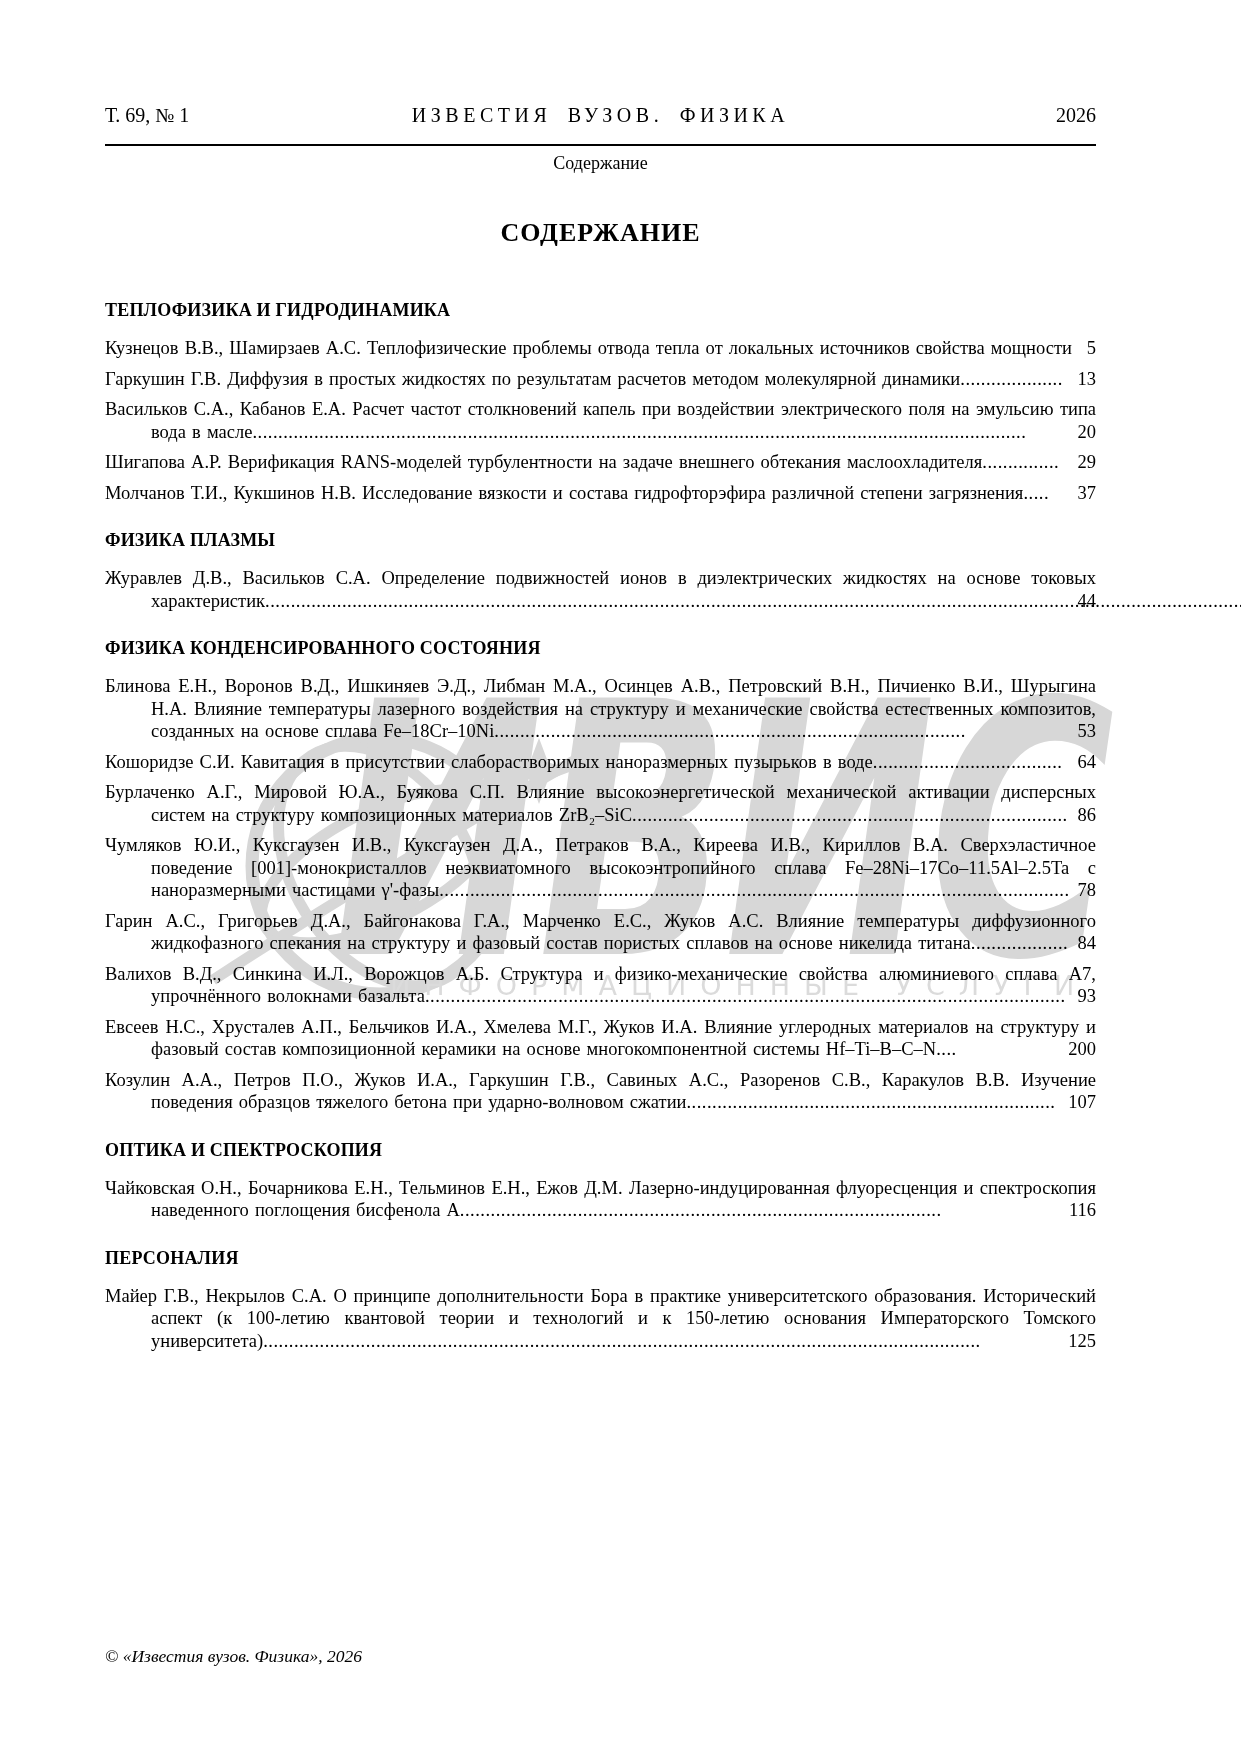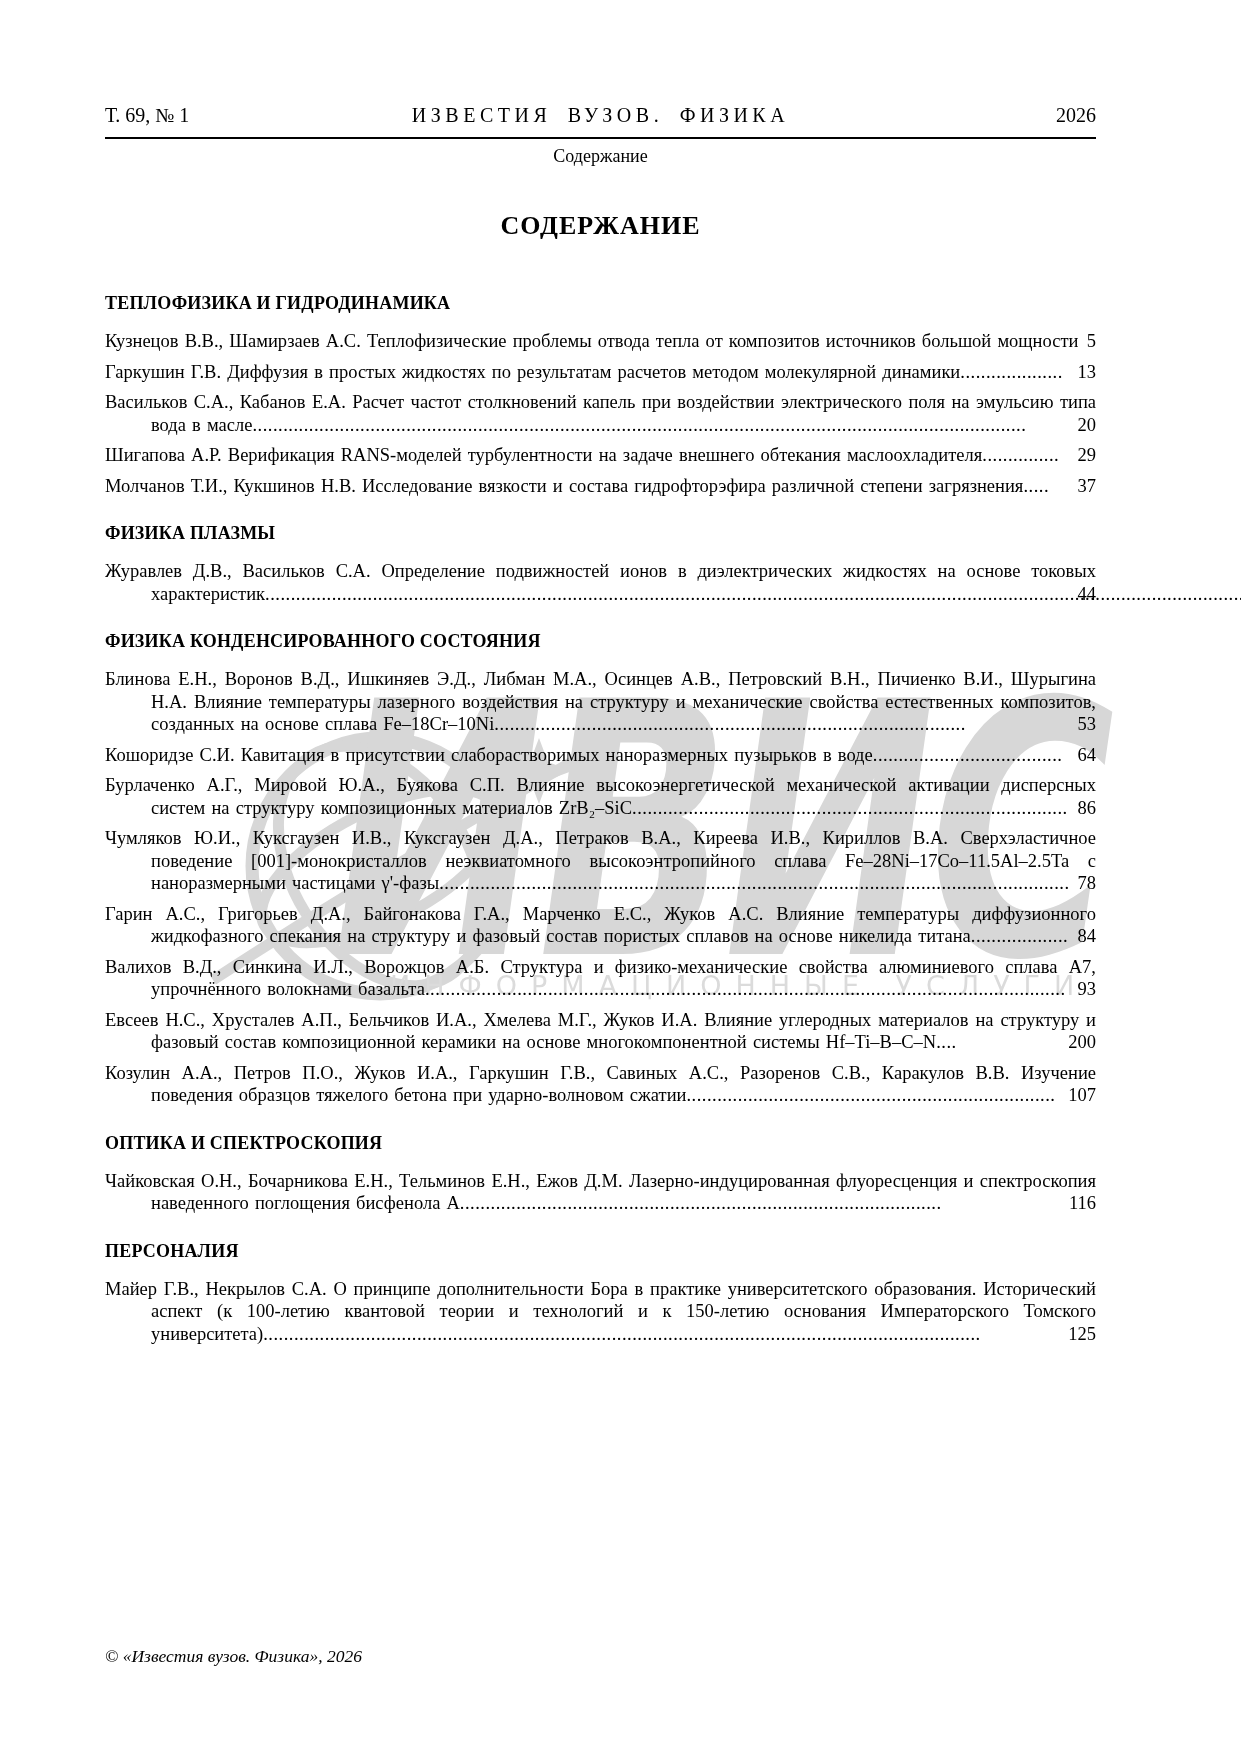--- a/index.html
+++ b/index.html
@@ -30,21 +30,21 @@
     position:absolute; left:205px; bottom:26px;
     font-family:"DejaVu Sans","Liberation Sans",sans-serif;
     font-size:27px; letter-spacing:14px; color:#dbdbdb; white-space:nowrap;
   }
 
   
   .content { position:relative; z-index:1; padding:104px 145px 0 105px; }
 
   .running-header {
     display:grid; grid-template-columns:1fr auto 1fr; align-items:baseline;
-    font-size:20px; border-bottom:2px solid #000; padding-bottom:10px;
+    font-size:20px; border-bottom:2px solid #000; padding-bottom:17px;
   }
   .rh-left  { justify-self:start; }
   .rh-right { justify-self:end; }
   .jtitle   { letter-spacing:4.5px; word-spacing:7px; justify-self:center; }
 
   .running-subtitle { text-align:center; font-size:18px; margin-top:7px; }
 
   .contents-title {
     text-align:center; font-size:26px; font-weight:bold;
     letter-spacing:1px; margin-top:44px;
@@ -98,21 +98,21 @@
     </div>
 
     <div class="running-subtitle">Содержание</div>
 
     <h1 class="contents-title">СОДЕРЖАНИЕ</h1>
 
     <div id="sections">
   <section class="toc-section">
     <h2 class="section-heading">ТЕПЛОФИЗИКА И ГИДРОДИНАМИКА</h2>
     <div class="entries">
-  <div class="toc-entry"><span class="authors">Кузнецов В.В., Шамирзаев А.С.</span> <span class="etitle">Теплофизические проблемы отвода тепла от композитов источников большой мощности</span><span class="dots"></span><span class="pg">5</span></div>
+  <div class="toc-entry"><span class="authors">Кузнецов В.В., Шамирзаев А.С.</span> <span class="etitle">Теплофизические проблемы отвода тепла от локальных источников свойства мощности</span><span class="dots"></span><span class="pg">5</span></div>
 
   <div class="toc-entry"><span class="authors">Гаркушин Г.В.</span> <span class="etitle">Диффузия в простых жидкостях по результатам расчетов методом молекулярной динамики</span><span class="dots">....................</span><span class="pg">13</span></div>
 
   <div class="toc-entry"><span class="authors">Васильков С.А., Кабанов Е.А.</span> <span class="etitle">Расчет частот столкновений капель при воздействии электрического поля на эмульсию типа вода в масле</span><span class="dots">.......................................................................................................................................................</span><span class="pg">20</span></div>
 
   <div class="toc-entry"><span class="authors">Шигапова А.Р.</span> <span class="etitle">Верификация RANS-моделей турбулентности на задаче внешнего обтекания маслоохладителя</span><span class="dots">...............</span><span class="pg">29</span></div>
 
   <div class="toc-entry"><span class="authors">Молчанов Т.И., Кукшинов Н.В.</span> <span class="etitle">Исследование вязкости и состава гидрофторэфира различной степени загрязнения</span><span class="dots">.....</span><span class="pg">37</span></div>
 </div>
   </section>

